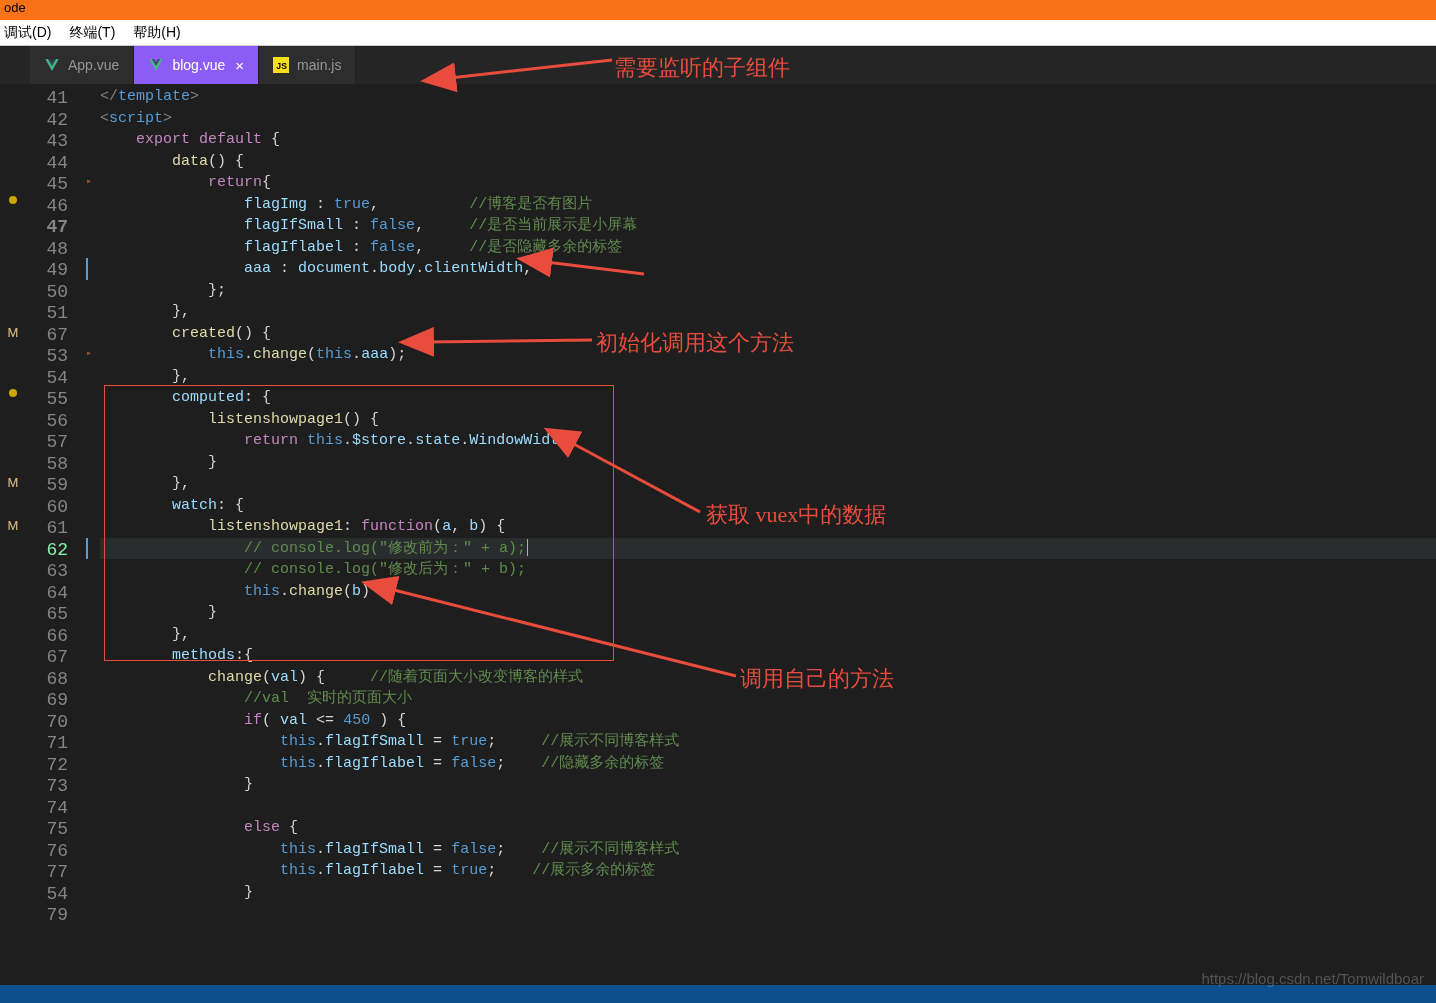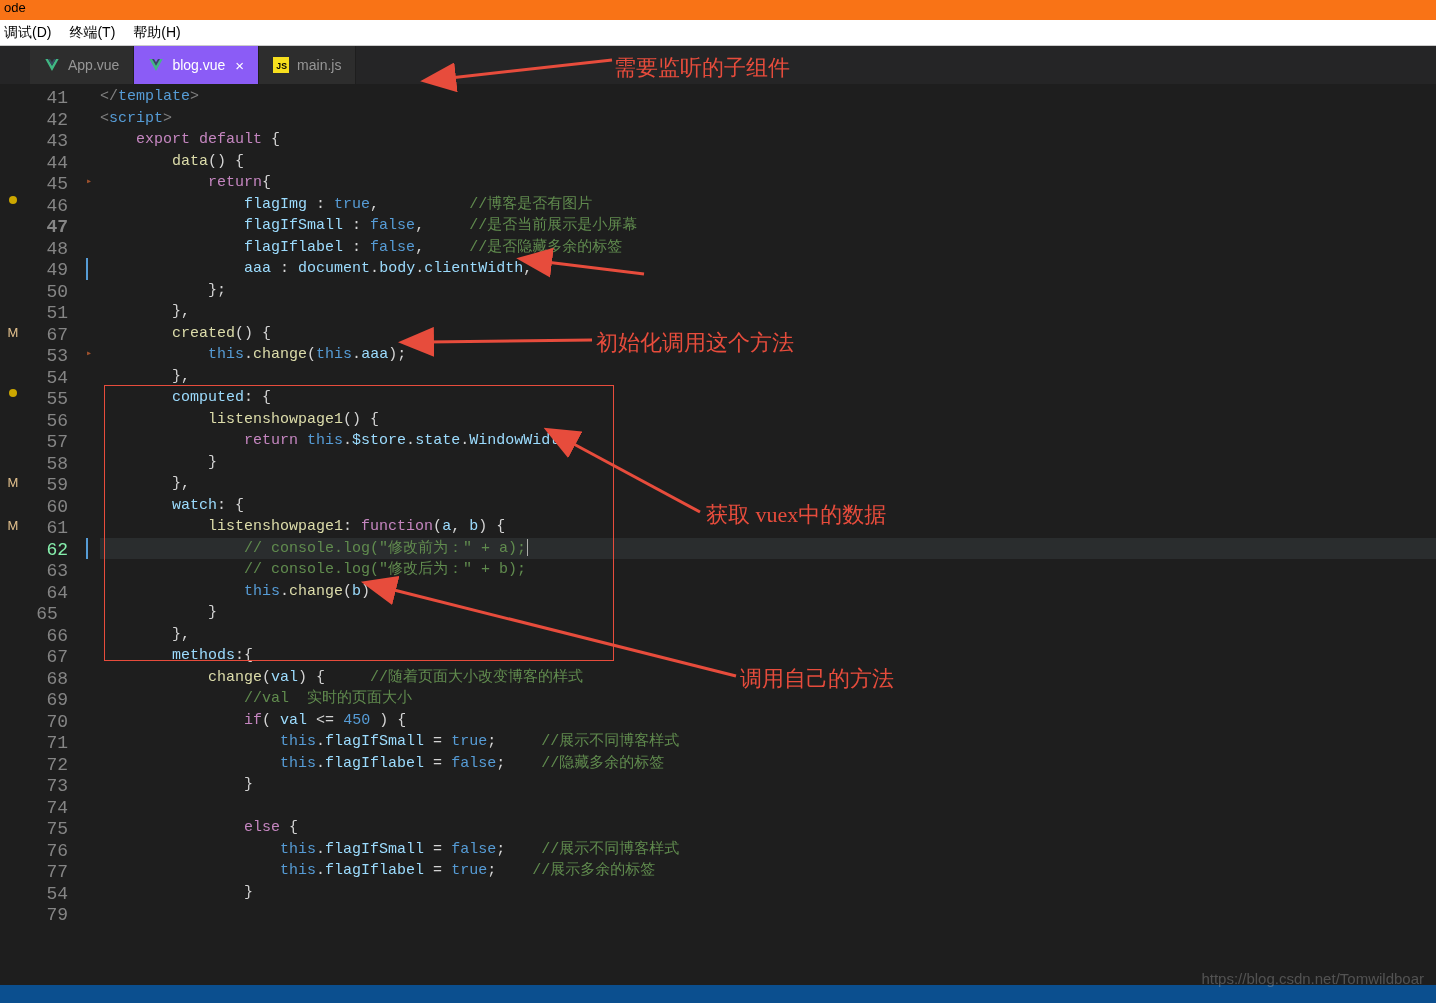--- a/index.html
+++ b/index.html
@@ -267,21 +267,21 @@
       <div style="height: 21.5px;">55</div>
       <div style="height: 21.5px;">56</div>
       <div style="height: 21.5px;">57</div>
       <div style="height: 21.5px;">58</div>
       <div style="height: 21.5px;">59</div>
       <div style="height: 21.5px;">60</div>
       <div style="height: 21.5px;">61</div>
       <div class="current-line" style="height: 21.5px;">62</div>
       <div style="height: 21.5px;">63</div>
       <div style="height: 21.5px;">64</div>
-      <div style="height: 21.5px; text-align: center;">65</div>
+      <div style="height: 21.5px;">65</div>
       <div style="height: 21.5px;">66</div>
       <div style="height: 21.5px;">67</div>
       <div style="height: 21.5px;">68</div>
       <div style="height: 21.5px;">69</div>
       <div style="height: 21.5px;">70</div>
       <div style="height: 21.5px;">71</div>
       <div style="height: 21.5px;">72</div>
       <div style="height: 21.5px;">73</div>
       <div style="height: 21.5px;">74</div>
       <div style="height: 21.5px;">75</div>

